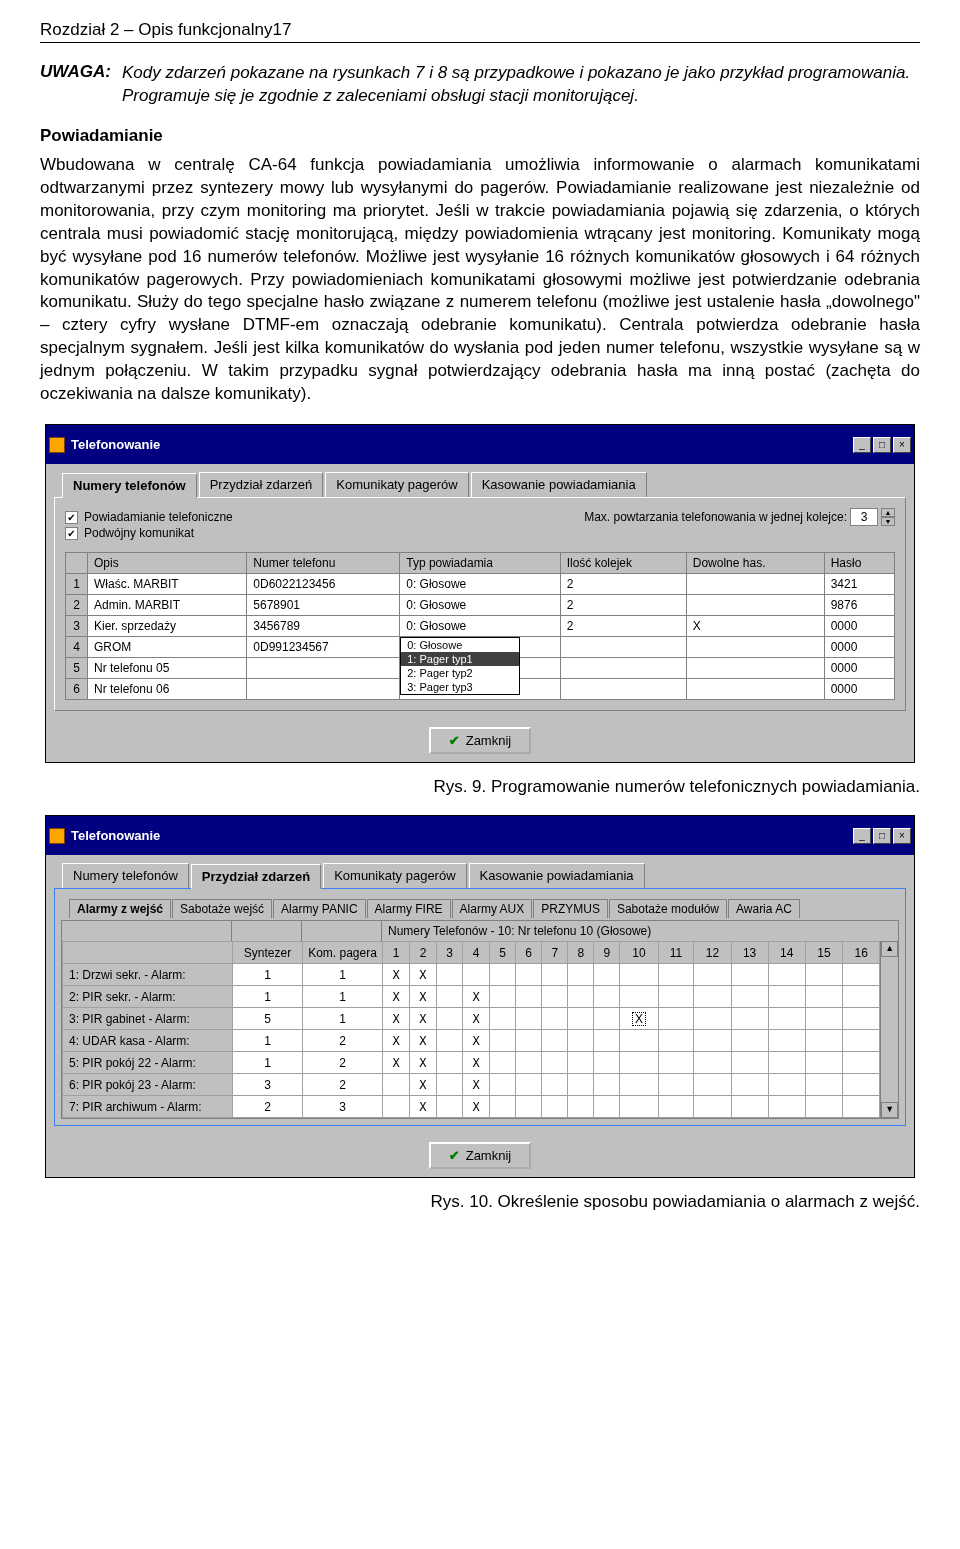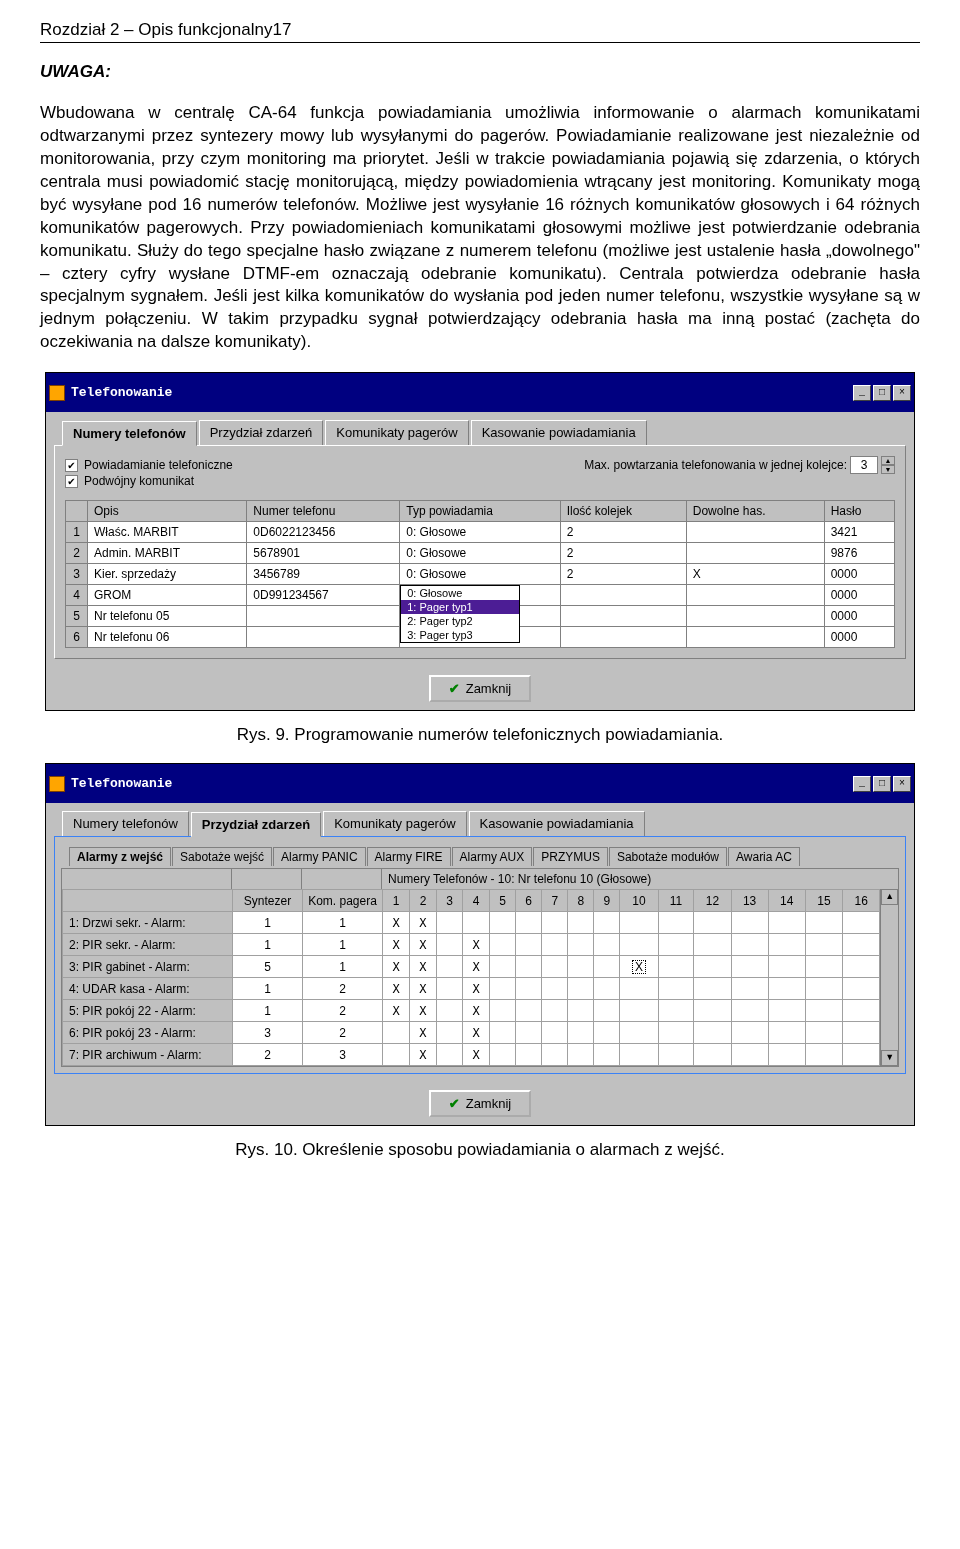--- a/index.html
+++ b/index.html
@@ -36,21 +36,21 @@
     font-size: 17px;
     margin: 0 0 8px 0;
   }
   .para {
     font-size: 17px;
     line-height: 1.35;
     text-align: justify;
     margin: 0 0 6px 0;
   }
   .fig-caption {
-    text-align: center;
+    text-align: right;
     font-size: 17px;
     margin: 14px 0 18px 0;
   }
 
   
   .window {
     margin: 18px auto 0 auto;
     border: 1px solid #000;
     background: #c0c0c0;
     width: 870px;
@@ -58,21 +58,20 @@
     font-size: 12px;
   }
   .window.small { width: 870px; }
   .titlebar {
     display: flex;
     align-items: center;
     background: #000080;
     color: #fff;
     height: 39px;
     padding: 16px 3px;
-    font-family: Liberation Mono, monospace;
   }
   .titlebar .icon-slot {
     width: 16px; height: 16px;
     background: #ffa500;
     margin-right: 6px;
     border: 1px solid #804000;
   }
   .titlebar .title { flex: 1; font-weight: bold; font-size: 13px; }
   .winbtn {
     width: 18px; height: 16px;
@@ -170,21 +169,21 @@
   .dd-items {
     position: absolute;
     top: 0; left: 0;
     border: 1px solid #000;
     background: #fff;
     font-size: 11px;
     z-index: 5;
     min-width: 120px;
   }
   .dd-items div { padding: 1px 6px; white-space: nowrap; }
-  .dd-items .sel { background: #4c1d95; color: #fff; }
+  .dd-items .sel { background: #404040; color: #fff; }
 
   .btnbar { text-align: center; padding: 8px; }
   .btn {
     display: inline-flex; align-items: center; gap: 6px;
     padding: 4px 18px;
     background: #c0c0c0;
     border: 2px outset #fff;
     font-size: 13px;
   }
   .btn .chk { color: #008000; font-weight: bold; }
@@ -242,22 +241,24 @@
 <div class="page">
 
   <div class="header-line">
     <span>Rozdział 2 – Opis funkcjonalny</span>
     <span>17</span>
   </div>
   <div class="hr"></div>
 
   <p class="uwaga">
     <span class="label">UWAGA:</span>
+    <span class="uwaga-body">Kody zdarzeń pokazane na rysunkach 7 i 8 są przypadkowe i pokazano je jako przykład programowania. Programuje się je zgodnie z zaleceniami obsługi stacji monitorującej.</span>
   </p>
 
+  <p class="h2">Powiadamianie</p>
 
   <p class="para">Wbudowana w centralę CA-64 funkcja powiadamiania umożliwia informowanie o alarmach komunikatami odtwarzanymi przez syntezery mowy lub wysyłanymi do pagerów. Powiadamianie realizowane jest niezależnie od monitorowania, przy czym monitoring ma priorytet. Jeśli w trakcie powiadamiania pojawią się zdarzenia, o których centrala musi powiadomić stację monitorującą, między powiadomienia wtrącany jest monitoring. Komunikaty mogą być wysyłane pod 16 numerów telefonów. Możliwe jest wysyłanie 16 różnych komunikatów głosowych i 64 różnych komunikatów pagerowych. Przy powiadomieniach komunikatami głosowymi możliwe jest potwierdzanie odebrania komunikatu. Służy do tego specjalne hasło związane z numerem telefonu (możliwe jest ustalenie hasła „dowolnego" – cztery cyfry wysłane DTMF-em oznaczają odebranie komunikatu). Centrala potwierdza odebranie hasła specjalnym sygnałem. Jeśli jest kilka komunikatów do wysłania pod jeden numer telefonu, wszystkie wysyłane są w jednym połączeniu. W takim przypadku sygnał potwierdzający odebrania hasła ma inną postać (zachęta do oczekiwania na dalsze komunikaty).</p>
 
   <div class="window small">
     <div class="titlebar">
       <div class="icon-slot"></div>
       <div class="title">Telefonowanie</div>
       <div class="winbtn">_</div>
       <div class="winbtn">□</div>
       <div class="winbtn">×</div>

